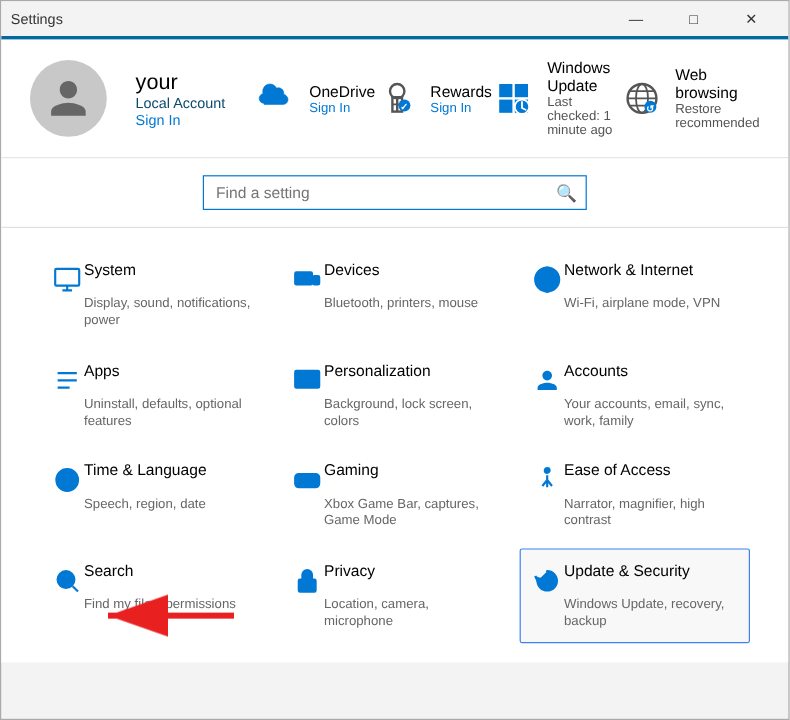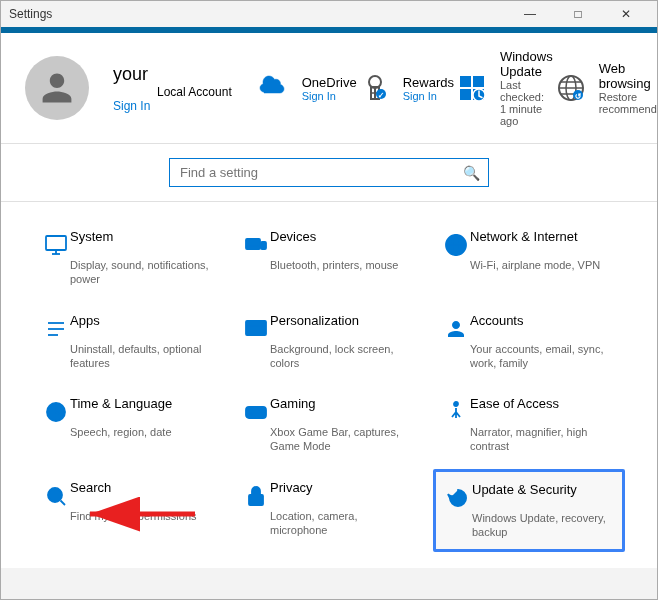--- a/index.html
+++ b/index.html
@@ -11,21 +11,21 @@
       overflow: hidden;
       border: 1px solid #aaa;
     }
     .title-bar {
       background: #f3f3f3;
       height: 32px;
       display: flex;
       align-items: center;
       justify-content: space-between;
       padding: 0 8px;
-      border-bottom: 6px solid #0369a1;
+      border-bottom: 3px solid #0369a1;
     }
     .title-bar-title {
       font-size: 12px;
       color: #333;
     }
     .title-bar-controls {
       display: flex;
       gap: 2px;
     }
     .tb-btn {
@@ -55,21 +55,21 @@
       border-radius: 50%;
       background: #c8c8c8;
       display: flex;
       align-items: center;
       justify-content: center;
       flex-shrink: 0;
     }
     .avatar svg { width: 36px; height: 36px; fill: #666; }
     .user-info { flex: 0 0 auto; }
     .user-name { font-size: 18px; font-weight: 400; color: #000; }
-    .user-type { font-size: 12px; color: #000000; margin-left: 44px; }
+    .user-type { font-size: 12px; color: #0c4a6e; }
     .sign-in-link { font-size: 12px; color: #0078d4; cursor: pointer; }
 
     .header-services {
       display: flex;
       flex: 1;
       justify-content: space-around;
     }
     .service-item {
       display: flex;
       align-items: center;
@@ -126,21 +126,21 @@
     .setting-item {
       display: flex;
       align-items: flex-start;
       gap: 0;
       padding: 10px 8px;
       cursor: pointer;
       border-radius: 2px;
       border: 1px solid transparent;
     }
     .setting-item.highlighted {
-      border: 3px solid #3b82f6;
+      border: 1px solid #3b82f6;
       background: #f8f8f8;
     }
     .setting-icon {
       width: 28px;
       height: 28px;
       display: flex;
       align-items: center;
       justify-content: center;
       flex-shrink: 0;
       margin-top: 2px;

